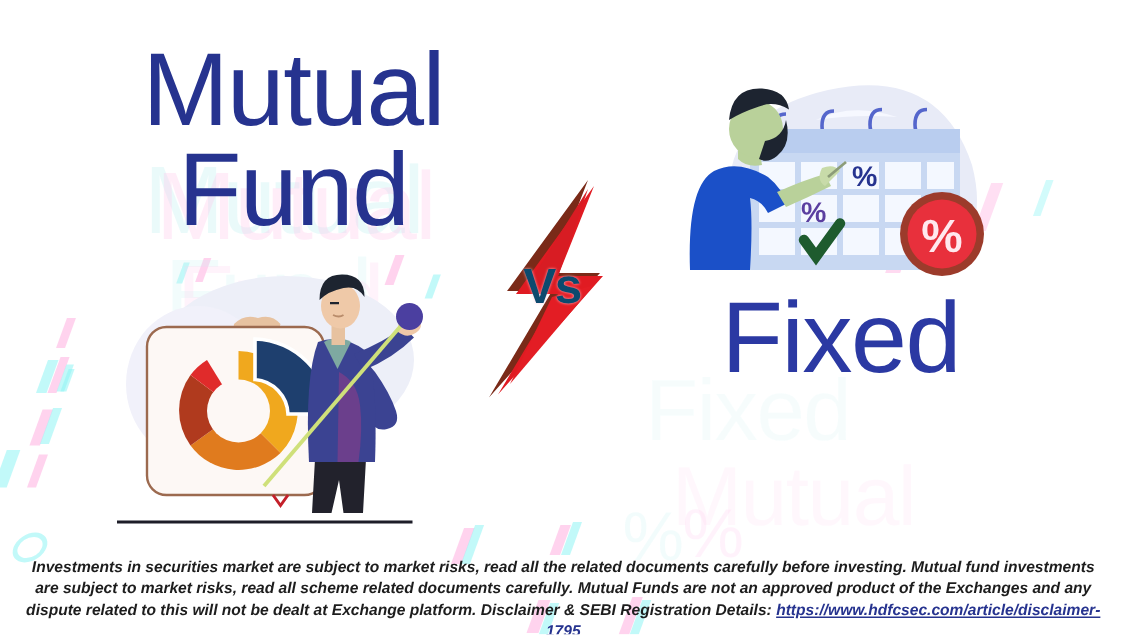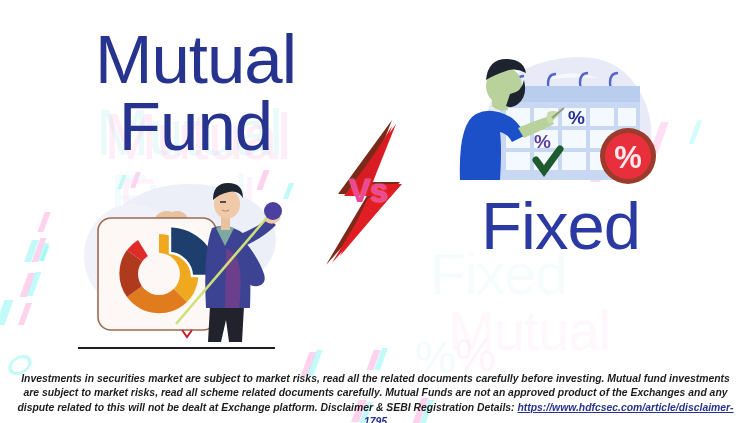--- a/index.html
+++ b/index.html
@@ -59,21 +59,21 @@
   }
   #vs-label {
     position: absolute;
     left: 0;
     top: 52px;
     width: 100px;
     text-align: center;
     font-family: "Liberation Sans", sans-serif;
     font-weight: bold;
     font-size: 33px;
-    color: #ec4899;
+    color: #0c4a6e;
     letter-spacing: -1px;
     text-shadow: 0 0 2px rgba(255,200,215,.9);
   }
 
   
   .illus { position: absolute; }
   #illus-left  { left: 70px;  top: 178px; width: 225px; height: 182px; }
   #illus-right { left: 448px; top: 28px;  width: 222px; height: 178px; }
 
   

